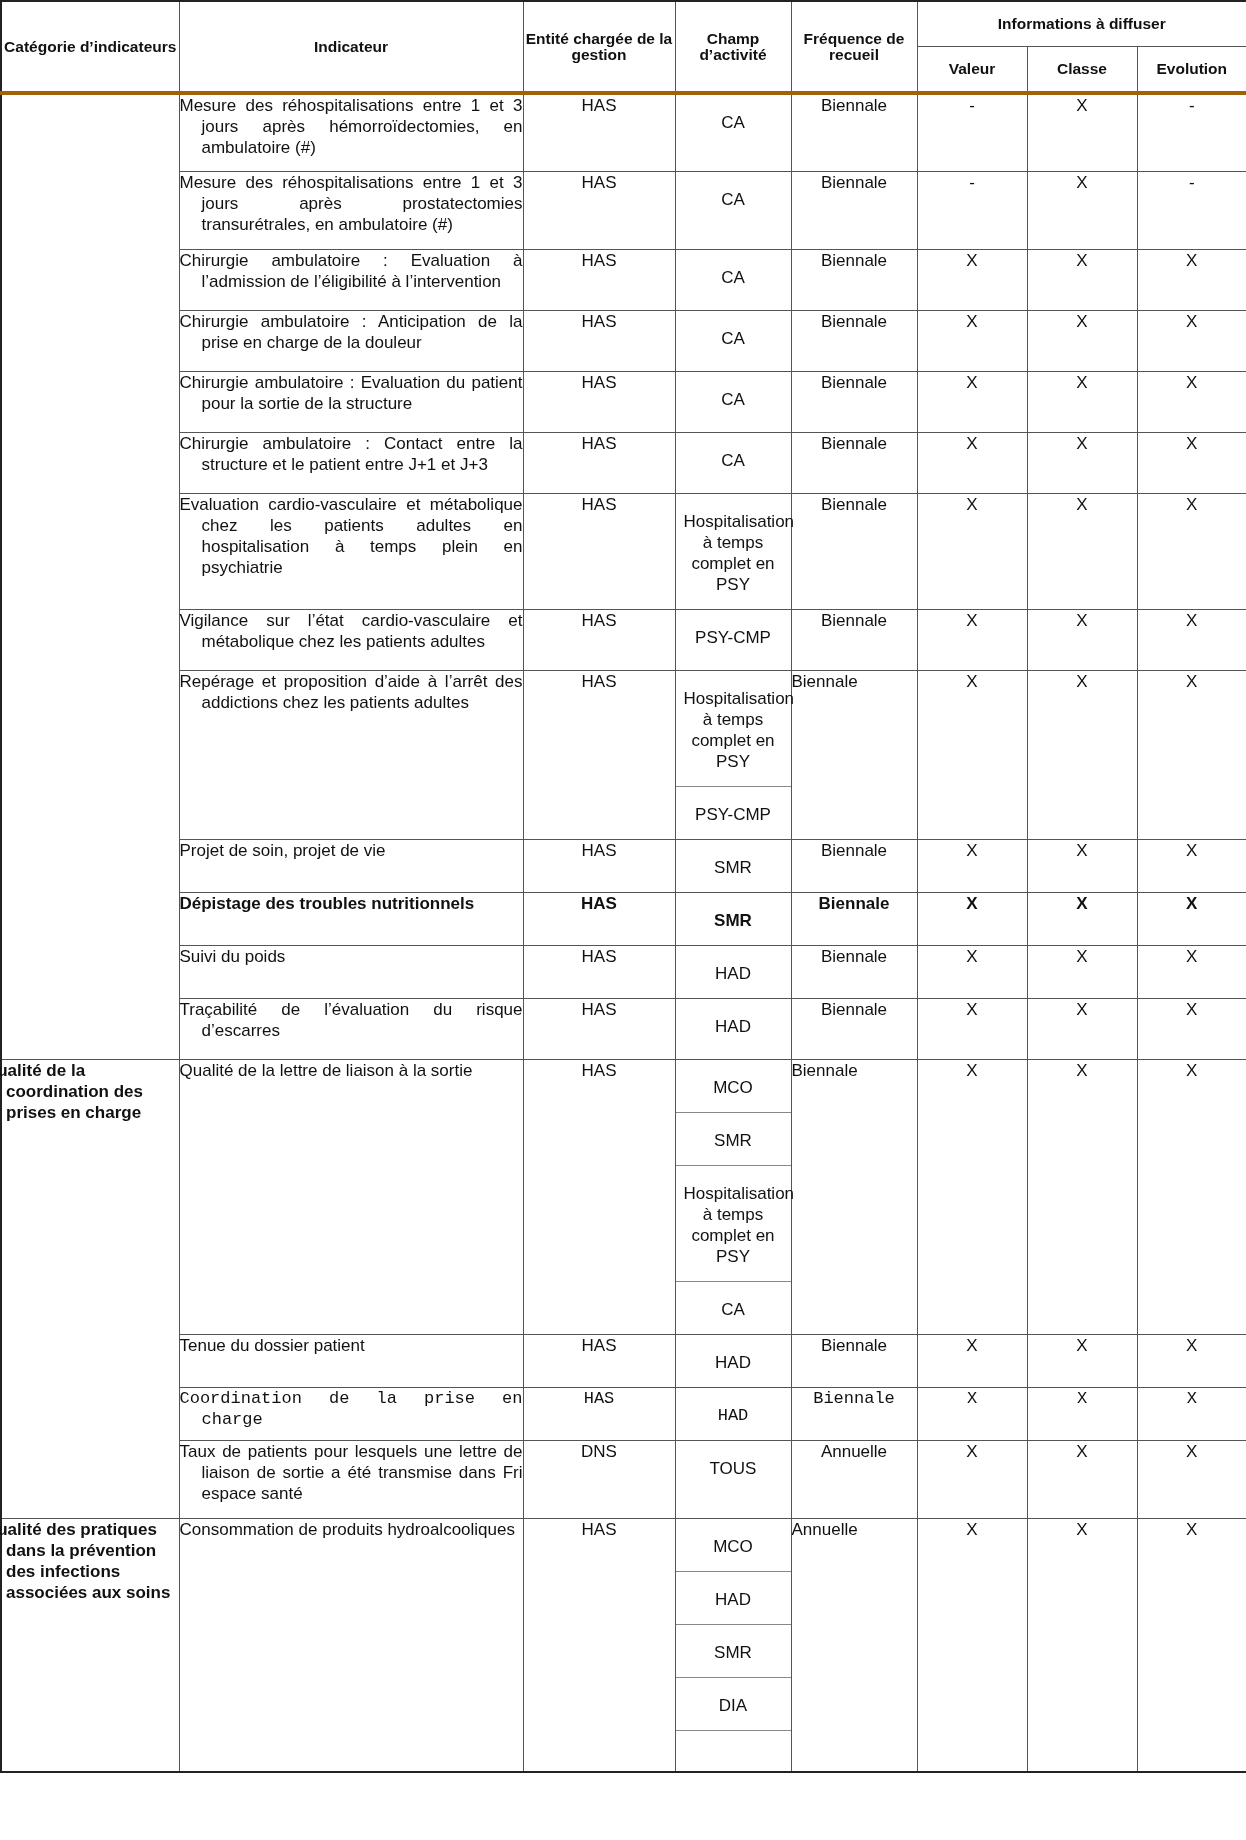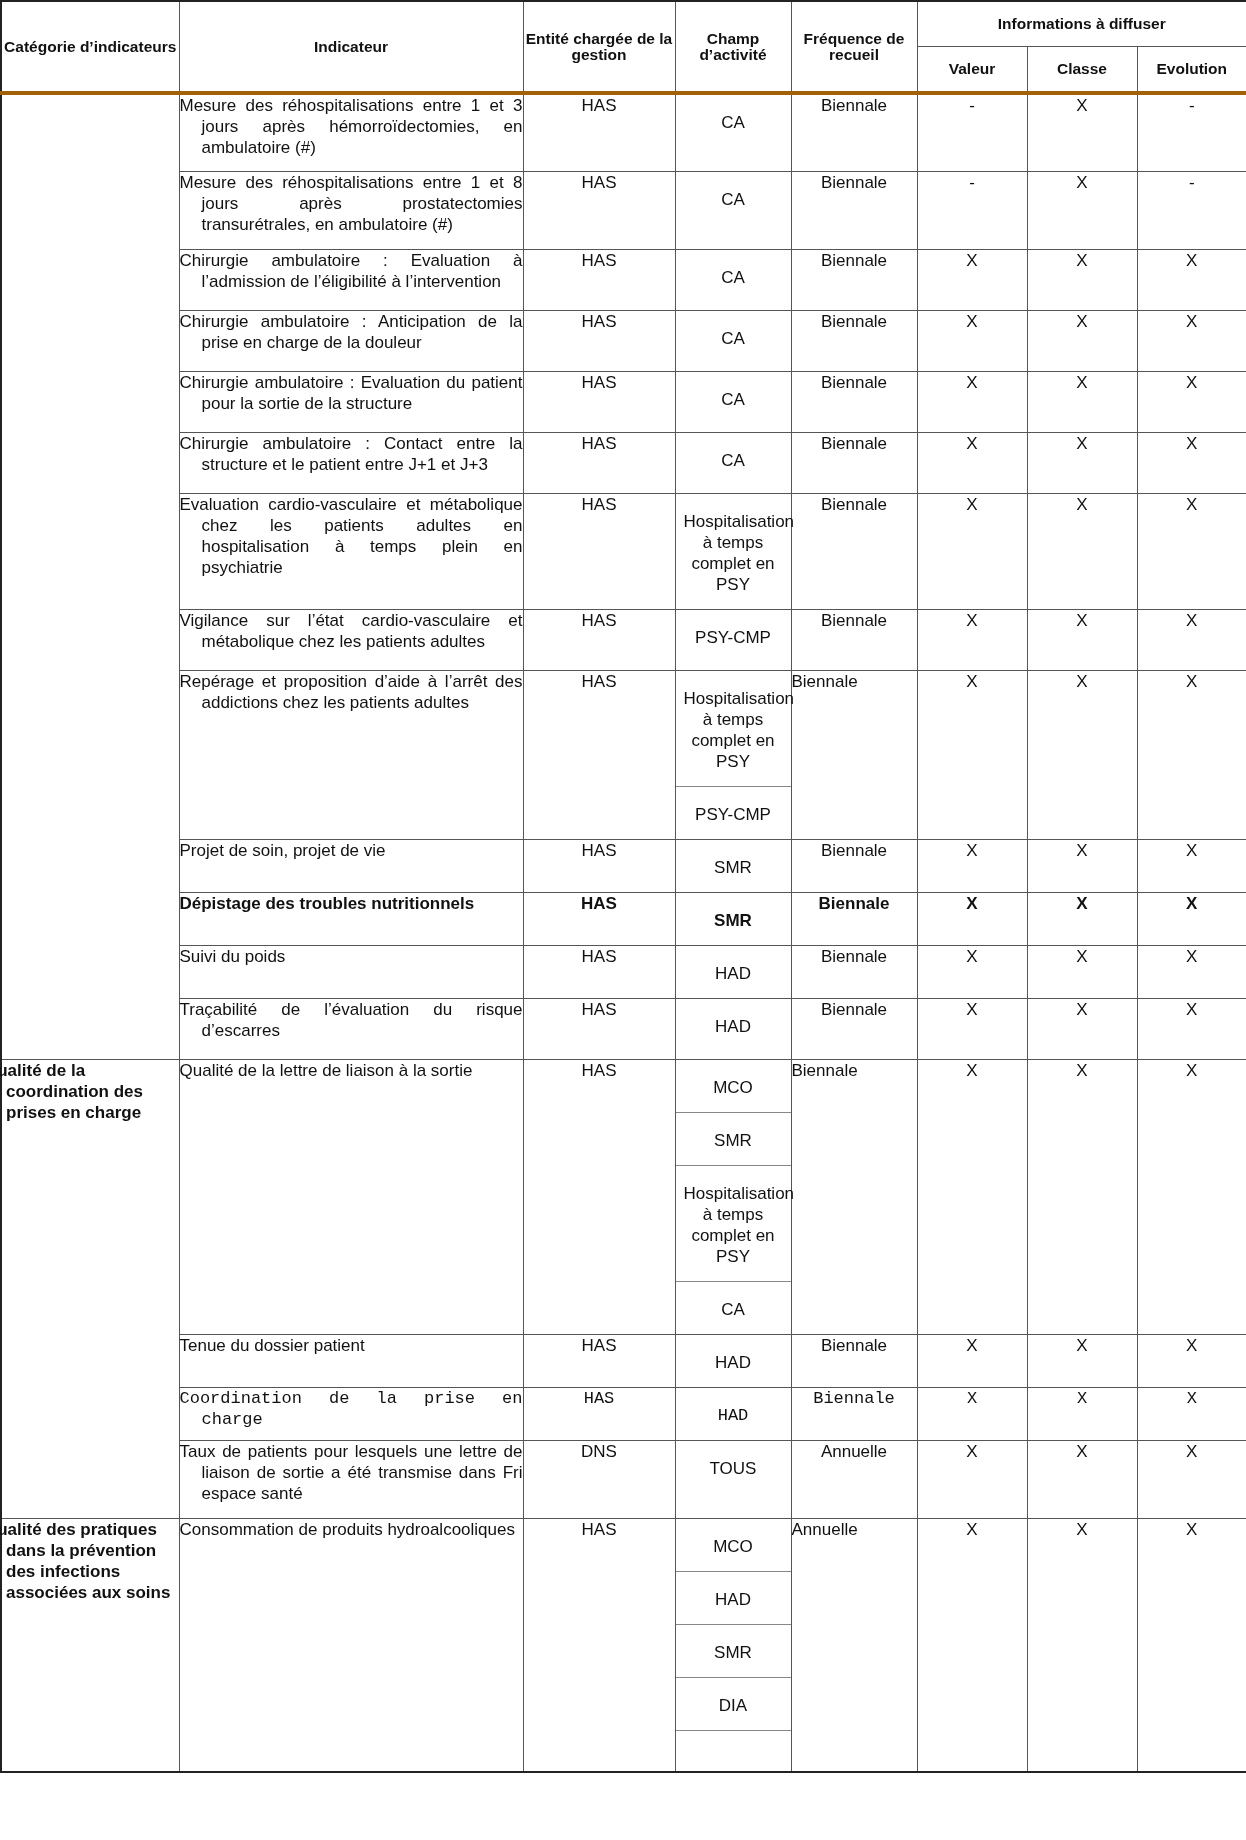--- a/index.html
+++ b/index.html
@@ -78,21 +78,21 @@
             <div class="s">CA</div>
           </div>
         </td>
         <td class="c">Biennale</td>
         <td class="c">-</td>
         <td class="c">X</td>
         <td class="c">-</td>
       </tr>
       <tr style="height: 78px;">
         <td class="indic">
-          <span class="t">Mesure des réhospitalisations entre 1 et 8 jours après prostatectomies transurétrales, en ambulatoire (#)</span>
+          <span class="t">Mesure des réhospitalisations entre 1 et 3 jours après prostatectomies transurétrales, en ambulatoire (#)</span>
         </td>
         <td class="c">HAS</td>
         <td class="champ-cell">
           <div class="stack">
             <div class="s">CA</div>
           </div>
         </td>
         <td class="c">Biennale</td>
         <td class="c">-</td>
         <td class="c">X</td>

